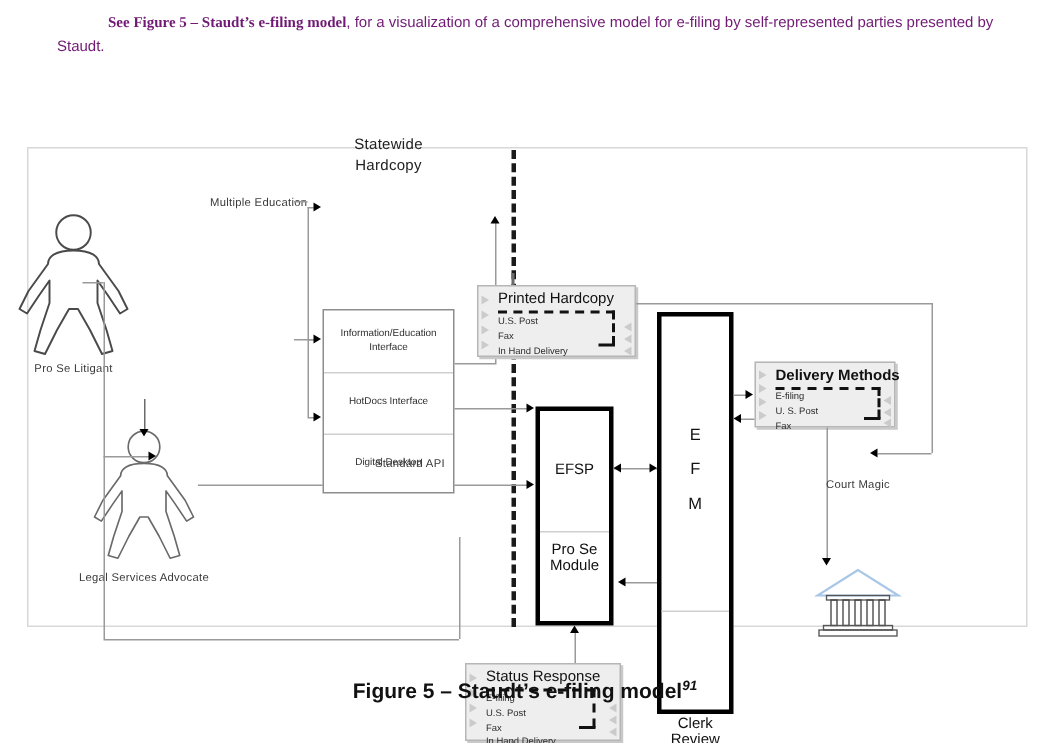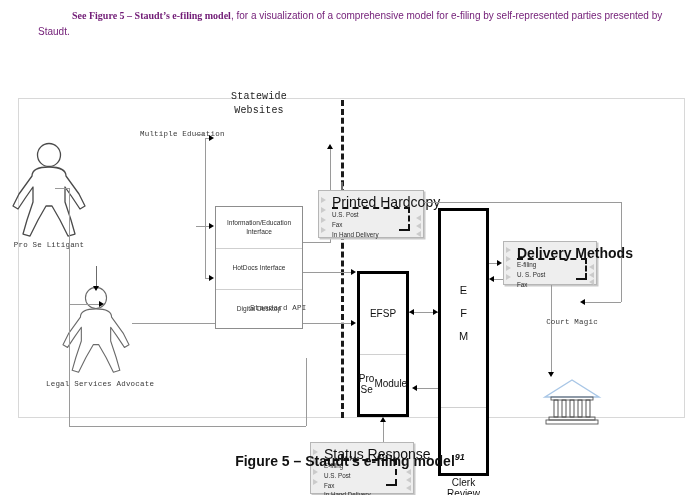--- a/index.html
+++ b/index.html
@@ -12,21 +12,21 @@
          font-size:10px;line-height:1.55;color:#701a75;}
   #intro .ind{display:inline-block;width:34px;}
   #intro b{font-family:"Liberation Serif",serif;font-weight:bold;}
 
   
   #fig{position:absolute;left:0;top:86px;width:700px;height:345px;}
   #fig-border{position:absolute;left:18px;top:12px;width:667px;height:320px;
               border:1px solid #d8d8d8;box-sizing:border-box;}
 
   .lbl{position:absolute;font-size:7.5px;color:#3a3a3a;
-       font-family:Liberation Mono, monospace;letter-spacing:.2px;
+       font-family:Liberation Sans, sans-serif;letter-spacing:.2px;
        white-space:nowrap;}
   .lbl.c{text-align:center;}
 
   
   .h{position:absolute;height:0;border-top:1px solid #9a9a9a;}
   .v{position:absolute;width:0;border-left:1px solid #9a9a9a;}
   .v.dk{border-left-color:#6b6b6b;}
   .ar{position:absolute;width:0;height:0;}
   .ar.r{border-left:5px solid #000;border-top:3.2px solid transparent;border-bottom:3.2px solid transparent;}
   .ar.l{border-right:5px solid #000;border-top:3.2px solid transparent;border-bottom:3.2px solid transparent;}
@@ -65,21 +65,21 @@
   #efm{left:438px;top:122px;width:51px;height:268px;}
   #efm .efmletters{position:absolute;left:0;width:100%;top:68px;text-align:center;
                    font-size:11px;color:#111;line-height:2.1;}
   #efm .seg{position:absolute;left:0;width:100%;display:flex;align-items:center;
             justify-content:center;text-align:center;font-size:10px;color:#111;line-height:1.15;margin-top:48px;}
   #efm .sep{position:absolute;left:0;width:100%;height:0;border-top:1px solid #d0d0d0;}
 
   
   .doc{position:absolute;background:#eeeeee;border:1px solid #b6b6b6;box-sizing:border-box;
        box-shadow:1.5px 1.5px 0 #c9c9c9;}
-  .doc .hd{position:absolute;left:13px;font-size:14px;color:#111;white-space:nowrap;}
+  .doc .hd{position:absolute;left:13px;font-size:10px;color:#111;white-space:nowrap;}
   .doc .dash{position:absolute;border-top:2px dashed #111;}
   .doc .dashv{position:absolute;border-left:2px dashed #111;}
   .doc .dashb{position:absolute;border-top:2px dashed #111;}
   .doc ul{margin:0;padding:0;list-style:none;position:absolute;left:13px;}
   .doc li{font-size:6.3px;color:#2c2c2c;line-height:1.55;white-space:nowrap;}
   .flut{position:absolute;width:0;height:0;
         border-left:5px solid #cbcbcb;border-top:3px solid transparent;border-bottom:3px solid transparent;}
   .flut.rt{border-left:none;border-right:5px solid #cbcbcb;}
 
   #ph{left:318px;top:104px;width:106px;height:48px;}
@@ -139,21 +139,21 @@
   <div class="h" style="left:132px;top:237px;width:172px;"></div>
   <div class="h" style="left:304px;top:237px;width:49px;"></div>
   <div class="ar r" style="left:351px;top:233.8px;"></div>
 
   <div class="v" style="left:69px;top:218px;height:122px;"></div>
   <div class="h" style="left:69px;top:340px;width:237px;"></div>
   <div class="v" style="left:306px;top:272px;height:68px;"></div>
 
   <div class="lbl c" style="left:215px;top:4px;width:88px;font-size:10px;color:#222;line-height:1.35;">
     <div>Statewide</div>
-    <div>Websites</div>
+    <div>Hardcopy</div>
   </div>
   <div class="box" id="sw">
     <div class="cell" style="top:0;height:41px;">Information/Education Interface</div>
     <div class="sep" style="top:41px;"></div>
     <div class="cell" style="top:41px;height:41px;">HotDocs Interface</div>
     <div class="sep" style="top:82px;"></div>
     <div class="cell" style="top:82px;height:41px;">Digital Desktop</div>
   </div>
 
   <div class="lbl" style="left:140px;top:44px;">Multiple Education</div>
@@ -199,21 +199,21 @@
   <div class="v dk" style="left:341px;top:96px;height:8px;border-left-width:2px;"></div>
 
   <div class="h" style="left:424px;top:116px;width:198px;"></div>
   <div class="v" style="left:621px;top:116px;height:100px;"></div>
   <div class="h" style="left:585px;top:216px;width:36px;"></div>
   <div class="ar l" style="left:580px;top:212.8px;"></div>
 
   <div class="heavy" id="efsp">
     <div class="seg" style="top:0;height:80px;">EFSP</div>
     <div class="sep" style="top:80px;"></div>
-    <div class="seg" style="top:80px;height:60px;flex-direction:row;justify-content:center;">
+    <div class="seg" style="top:68px;height:60px;flex-direction:column;justify-content:center;">
       <span>Pro Se</span>
       <span>Module</span>
     </div>
   </div>
 
   <div class="h" style="left:409px;top:226px;width:29px;"></div>
   <div class="ar l" style="left:409px;top:222.8px;"></div>
   <div class="ar r" style="left:433px;top:222.8px;"></div>
 
   <div class="heavy" id="efm">

